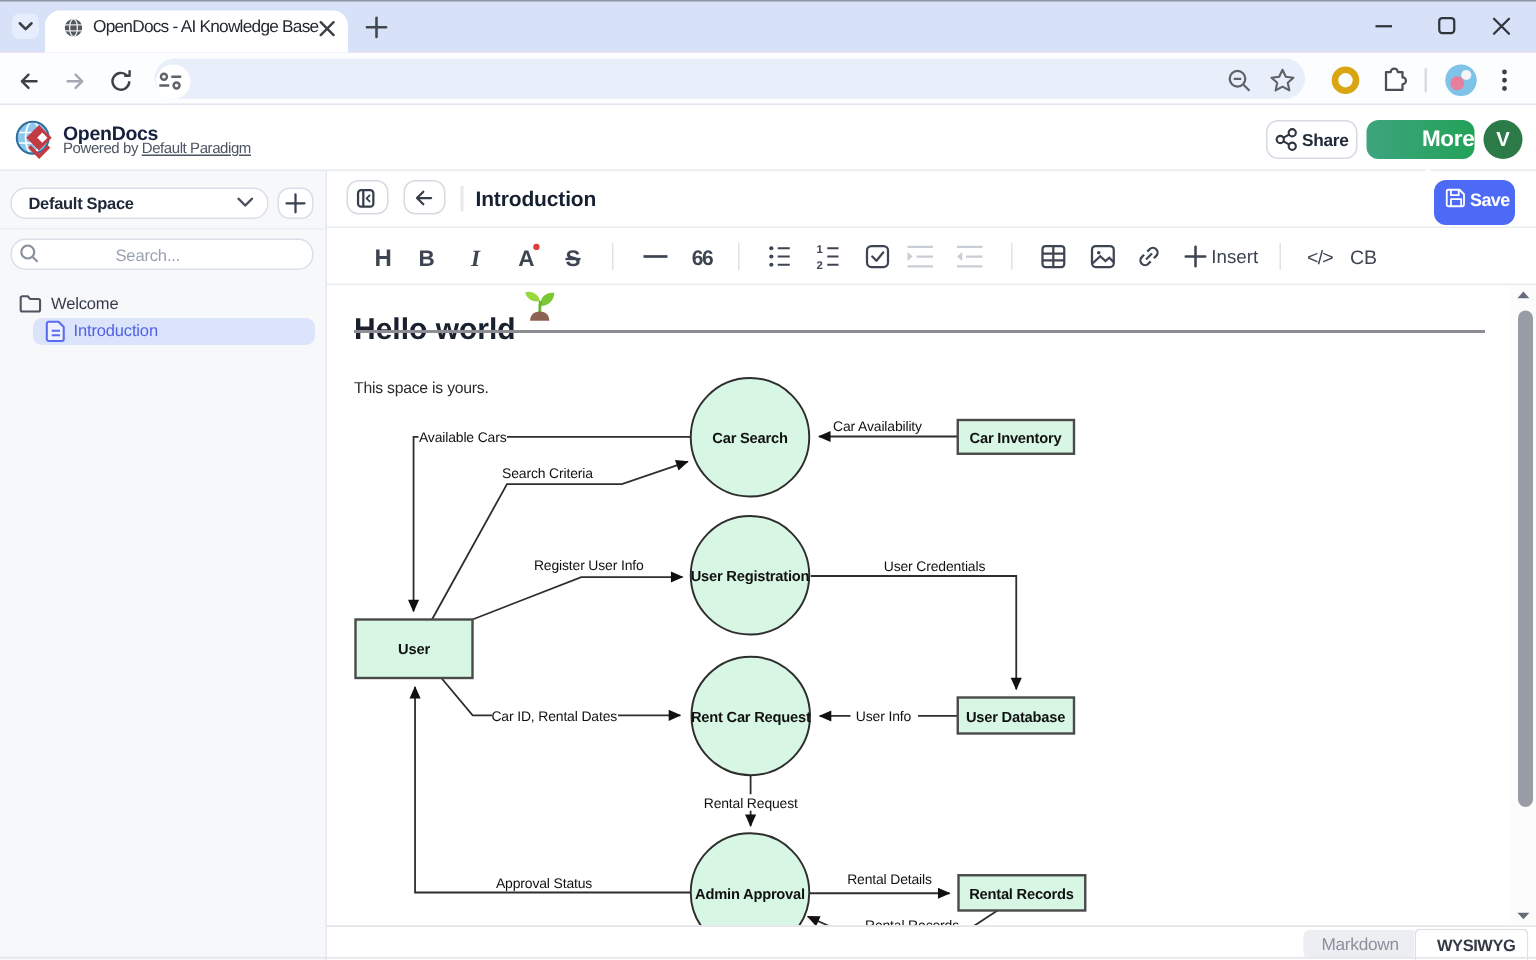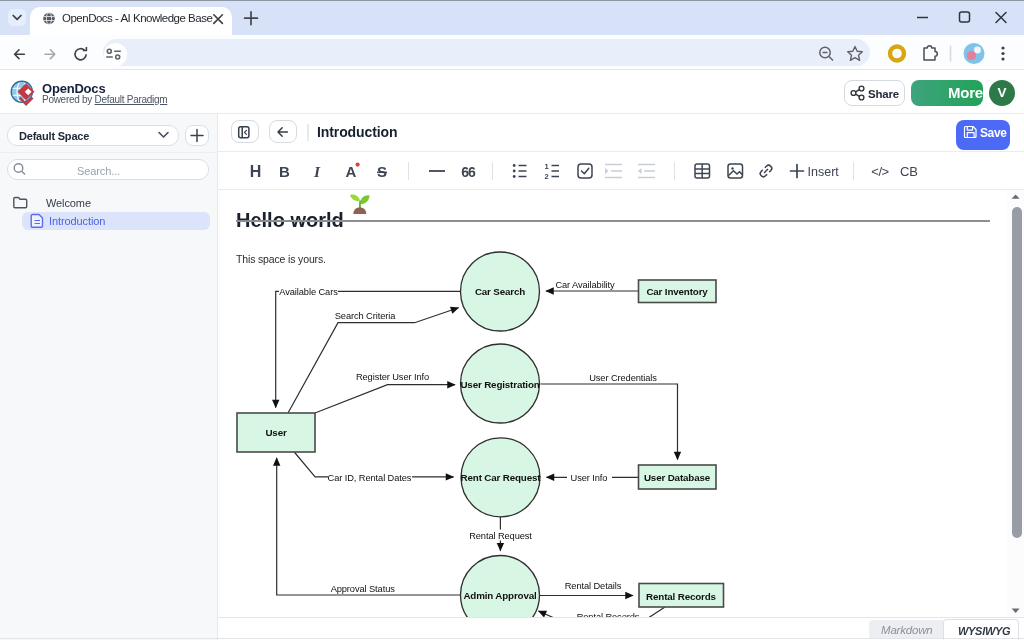--- a/index.html
+++ b/index.html
@@ -28,21 +28,21 @@
   #avatarv { left:989px; top:80px; width:26px; height:26px; border-radius:50%; background:#2c7a47; color:#fff; font-weight:bold; font-size:13.5px; text-align:center; line-height:26px; }
 
   
   #sidebar { left:0; top:114px; width:218px; height:526px; background:#f7f8fa; border-right:1px solid #e5e8ee; }
   #spacepill { left:7px; top:11px; width:172px; height:21px; background:#fff; border:1px solid #dadfe7; border-radius:10px; }
   #spacepill span { position:absolute; left:11px; top:4px; font-size:11px; font-weight:bold; color:#20293a; letter-spacing:-0.2px; }
   #plusbtn { left:185px; top:11px; width:24px; height:21px; background:#fff; border:1px solid #dadfe7; border-radius:8px; }
   #sbline { left:0; top:38px; width:217px; height:1px; background:#eceef3; }
   #searchbox { left:7px; top:45px; width:202px; height:21px; background:#fff; border:1px solid #dadfe7; border-radius:10px; }
   #searchbox span { position:absolute; left:25px; top:4.5px; font-size:11px; color:#9aa2af; letter-spacing:-0.1px;margin-left:44px; }
-  #welcomerow { left:12px; top:82px; width:262px; height:15px; }
+  #welcomerow { left:0px; top:82px; width:262px; height:15px; }
   #welcomerow span { position:absolute; left:34px; top:1px; font-size:11px; color:#333c49; letter-spacing:-0.1px; }
   #introrow { left:22px; top:98px; width:188px; height:18px; background:#dbe4fb; border-radius:6px; }
   #introrow span { position:absolute; left:27px; top:3px; font-size:11px; color:#4f61e4; letter-spacing:-0.1px; }
 
   
   #titlerow { left:218px; top:114px; width:806px; height:38px; background:#fff; border-bottom:1px solid #e9ebef; }
   .squarebtn { position:absolute; width:28px; height:23px; background:#fff; border:1px solid #d6dae1; border-radius:8px; }
   #ttl-sep { left:89px; top:10px; width:2px; height:17px; background:#e6e9ee; }
   #ttl-text { left:99px; top:10px; font-size:14px; font-weight:bold; color:#16202e; letter-spacing:-0.1px; }
   #savebtn { left:738px; top:6px; width:54px; height:30px; background:#4c6af5; border-radius:8px;text-decoration:underline; }
@@ -57,21 +57,21 @@
   #h1 { left:18px; top:3px; font-size:20px; font-weight:bold; color:#19212e;margin-top:16px; }
   #h1rule { left:18px; top:30px; width:754px; height:2px; background:#8c8e93; }
   #para { left:18px; top:63px; font-size:10.5px; color:#2b2b2b; letter-spacing:-0.15px; }
   #diagram { left:0px; top:0px; }
 
   
   #vscroll { left:1007px; top:190px; width:17px; height:427px; background:#fcfcfd; }
   #vthumb { left:4.5px; top:17px; width:10px; height:331px; background:#989da5; border-radius:5px; }
 
   
-  #footer { left:218px; top:617px; width:806px; height:23px; background:#fff; border-top:1px solid #e2e5ea;font-style:italic; }
+  #footer { left:218px; top:617px; width:806px; height:23px; background:#fff; border-top:1px solid #e2e5ea; }
   #mdbox { left:651px; top:2px; width:74px; height:19px; background:#eceef2; border-radius:4px 0 0 4px; }
   #mdbox span { position:absolute; left:12px; top:3.5px; font-size:11.5px; color:#8a919d; letter-spacing:-0.2px; }
   #wysbox { left:725px; top:1px; width:76px; height:21px; background:#fff; border:1px solid #dde1e7; border-bottom:none; border-radius:4px 4px 0 0; }
   #wysbox span { position:absolute; left:14px; top:4.5px; font-size:11px; font-weight:bold; color:#333a46; letter-spacing:-0.3px; }
 </style>
 </head>
 <body>
 <div id="stage">
 
   <div id="tabstrip" class="abs"></div>

